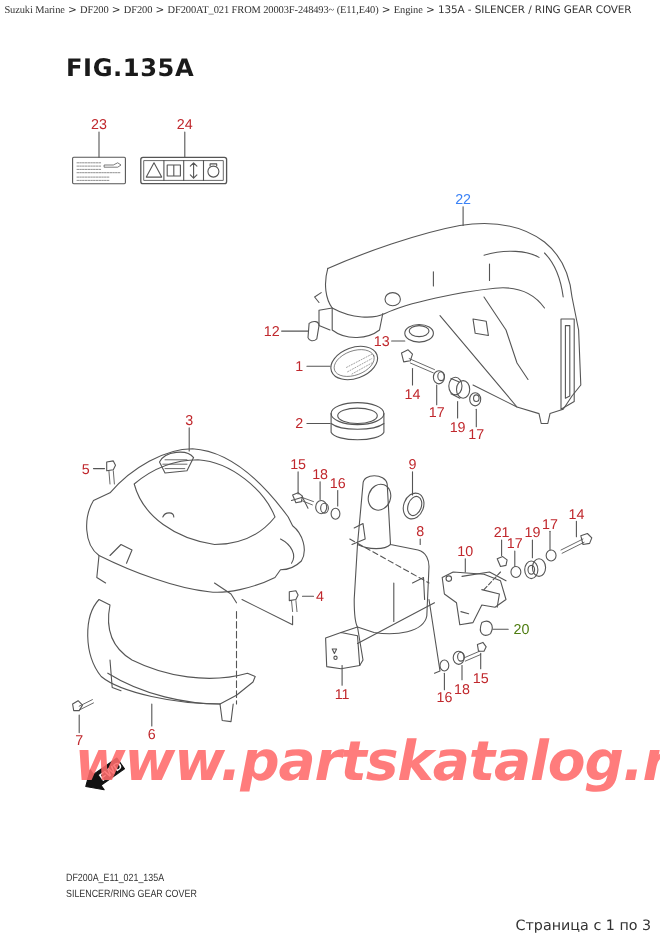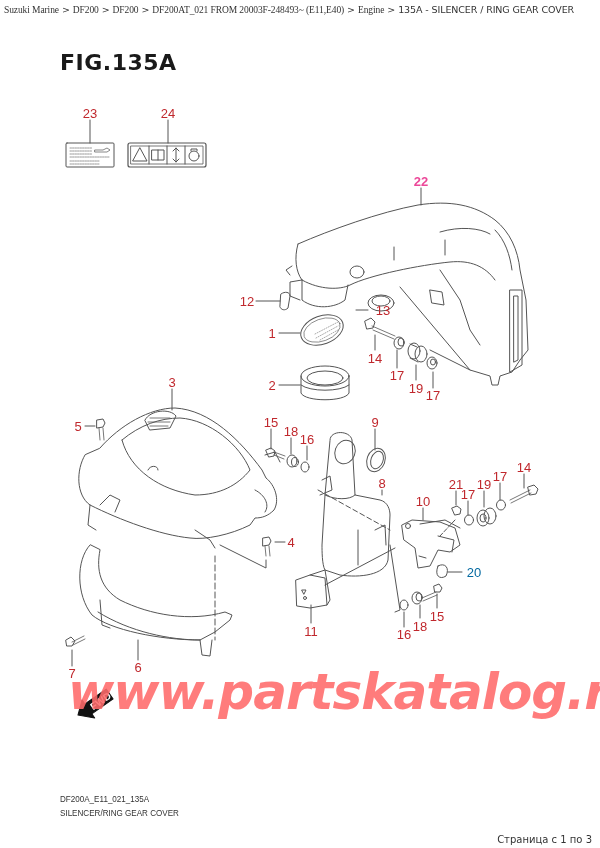--- a/index.html
+++ b/index.html
@@ -7,21 +7,21 @@
          font-family:"DejaVu Sans", sans-serif; color:#222; }
   .breadcrumb { position:absolute; left:4px; top:4px; font-size:9.5px; color:#333; white-space:nowrap; letter-spacing:-0.1px; }
   .breadcrumb a { color:#333; text-decoration:none;font-family:Liberation Serif, serif; }
   .breadcrumb .sep { margin:0 3px; }
   .fig-title { position:absolute; left:60px; top:50px; font-size:22px; font-weight:bold; color:#1a1a1a; letter-spacing:0.5px; font-family:"DejaVu Sans", sans-serif; }
   svg.diagram { position:absolute; left:0; top:0; }
   .callout { position:absolute; font-size:13px; color:#c0282d; font-family:"Liberation Sans", sans-serif; line-height:1; transform:translate(-50%,-50%); white-space:nowrap; cursor:pointer; }
   .watermark { position:absolute; left:68px; top:663px; font-size:50px; font-weight:bold; font-style:italic; color:#ff6b6b; opacity:0.88; font-family:"DejaVu Sans", sans-serif; letter-spacing:-1px; white-space:nowrap; }
   .footer-code { position:absolute; left:60px; top:793px; font-size:9.5px; color:#333; font-family:"Liberation Sans", sans-serif; transform:scaleX(0.85); transform-origin:left; }
   .footer-name { position:absolute; left:60px; top:807px; font-size:9.5px; color:#333; font-family:"Liberation Sans", sans-serif; transform:scaleX(0.85); transform-origin:left; }
-  .pager { position:absolute; right:8px; top:834px; font-size:10px; color:#333; }
+  .pager { position:absolute; right:8px; top:834px; font-size:13px; color:#333; }
 </style>
 </head>
 <body>
 
 <div class="breadcrumb">
   <a>Suzuki Marine</a><span class="sep">&gt;</span><a>DF200</a><span class="sep">&gt;</span><a>DF200</a><span class="sep">&gt;</span><a>DF200AT_021 FROM 20003F-248493~ (E11,E40)</a><span class="sep">&gt;</span><a>Engine</a><span class="sep">&gt;</span><span>135A - SILENCER / RING GEAR COVER</span>
 </div>
 
 <div class="fig-title">FIG.135A</div>
 
@@ -287,38 +287,38 @@
     <div class="callout" style="left: 172px; top: 382px; color: rgb(192, 40, 45);">3</div>
     <div class="callout" style="left: 291px; top: 542px; color: rgb(192, 40, 45);">4</div>
     <div class="callout" style="left: 78px; top: 426px; color: rgb(192, 40, 45);">5</div>
     <div class="callout" style="left: 138px; top: 667px; color: rgb(192, 40, 45);">6</div>
     <div class="callout" style="left: 72px; top: 673px; color: rgb(192, 40, 45);">7</div>
     <div class="callout" style="left: 382px; top: 483px; color: rgb(192, 40, 45);">8</div>
     <div class="callout" style="left: 375px; top: 422px; color: rgb(192, 40, 45);">9</div>
     <div class="callout" style="left: 423px; top: 501px; color: rgb(192, 40, 45);">10</div>
     <div class="callout" style="left: 311px; top: 631px; color: rgb(192, 40, 45);">11</div>
     <div class="callout" style="left: 247px; top: 301px; color: rgb(192, 40, 45); text-align: center;">12</div>
-    <div class="callout" style="left: 347px; top: 310px; color: rgb(192, 40, 45); margin-left: 36px;">13</div>
+    <div class="callout" style="left: 347px; top: 310px; color: rgb(192, 40, 45);">13</div>
     <div class="callout" style="left: 375px; top: 358px; color: rgb(192, 40, 45);">14</div>
     <div class="callout" style="left: 524px; top: 467px; color: rgb(192, 40, 45);">14</div>
     <div class="callout" style="left: 271px; top: 422px; color: rgb(192, 40, 45);">15</div>
     <div class="callout" style="left: 437px; top: 616px; color: rgb(192, 40, 45);">15</div>
     <div class="callout" style="left: 307px; top: 439px; color: rgb(192, 40, 45);">16</div>
     <div class="callout" style="left: 404px; top: 634px; color: rgb(192, 40, 45);">16</div>
     <div class="callout" style="left: 397px; top: 375px; color: rgb(192, 40, 45);">17</div>
     <div class="callout" style="left: 433px; top: 395px; color: rgb(192, 40, 45);">17</div>
     <div class="callout" style="left: 468px; top: 494px; color: rgb(192, 40, 45);">17</div>
     <div class="callout" style="left: 500px; top: 476px; color: rgb(192, 40, 45);">17</div>
     <div class="callout" style="left: 291px; top: 431px; color: rgb(192, 40, 45);">18</div>
     <div class="callout" style="left: 420px; top: 626px; color: rgb(192, 40, 45);">18</div>
     <div class="callout" style="left: 416px; top: 388px; color: rgb(192, 40, 45);">19</div>
     <div class="callout" style="left: 484px; top: 484px; color: rgb(192, 40, 45);">19</div>
-    <div class="callout" style="left: 474px; top: 572px; color: #0369a1;">20</div>
+    <div class="callout" style="left: 474px; top: 572px; color: #4d7c0f;">20</div>
     <div class="callout" style="left: 456px; top: 484px; color: rgb(192, 40, 45); text-align: right;">21</div>
-    <div class="callout" style="left: 421px; top: 181px; color: #ec4899; font-weight: bold;">22</div>
+    <div class="callout" style="left: 421px; top: 181px; color: #3b82f6;">22</div>
     <div class="callout" style="left: 90px; top: 113px; color: rgb(192, 40, 45);">23</div>
     <div class="callout" style="left: 168px; top: 113px; color: rgb(192, 40, 45);">24</div>
   </div>
 
 <div class="watermark">www.partskatalog.ru</div>
 
 <div class="footer-code">DF200A_E11_021_135A</div>
 <div class="footer-name">SILENCER/RING GEAR COVER</div>
 
 <div class="pager">Страница с 1 по 3</div>

